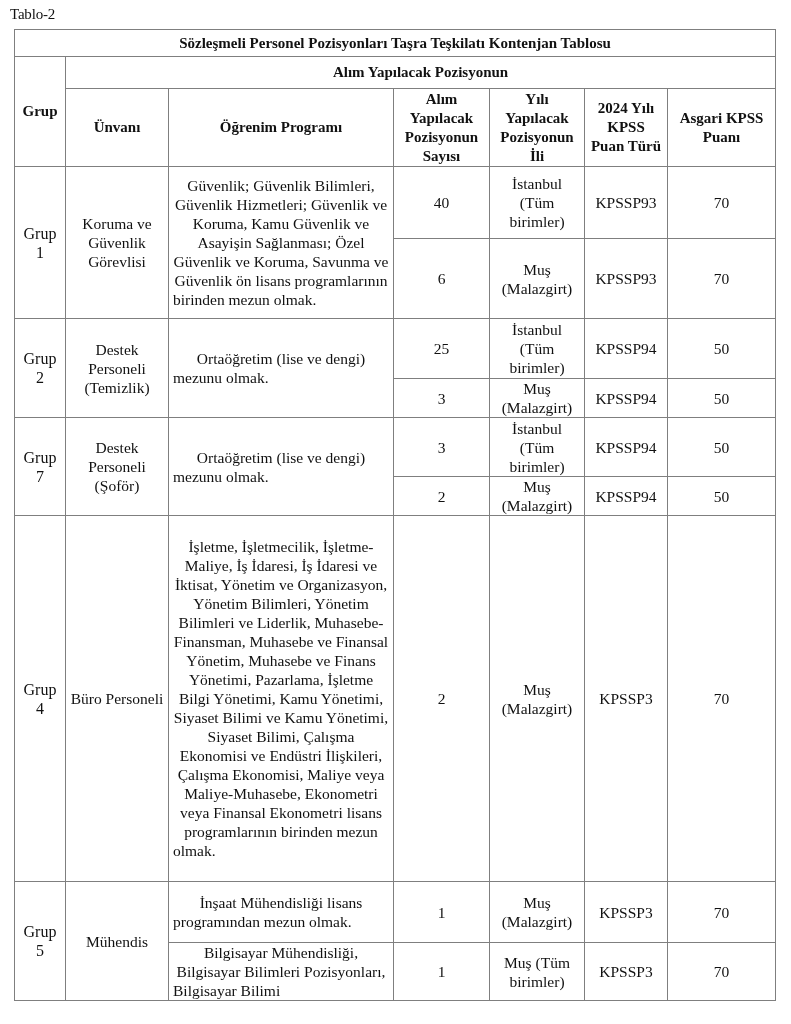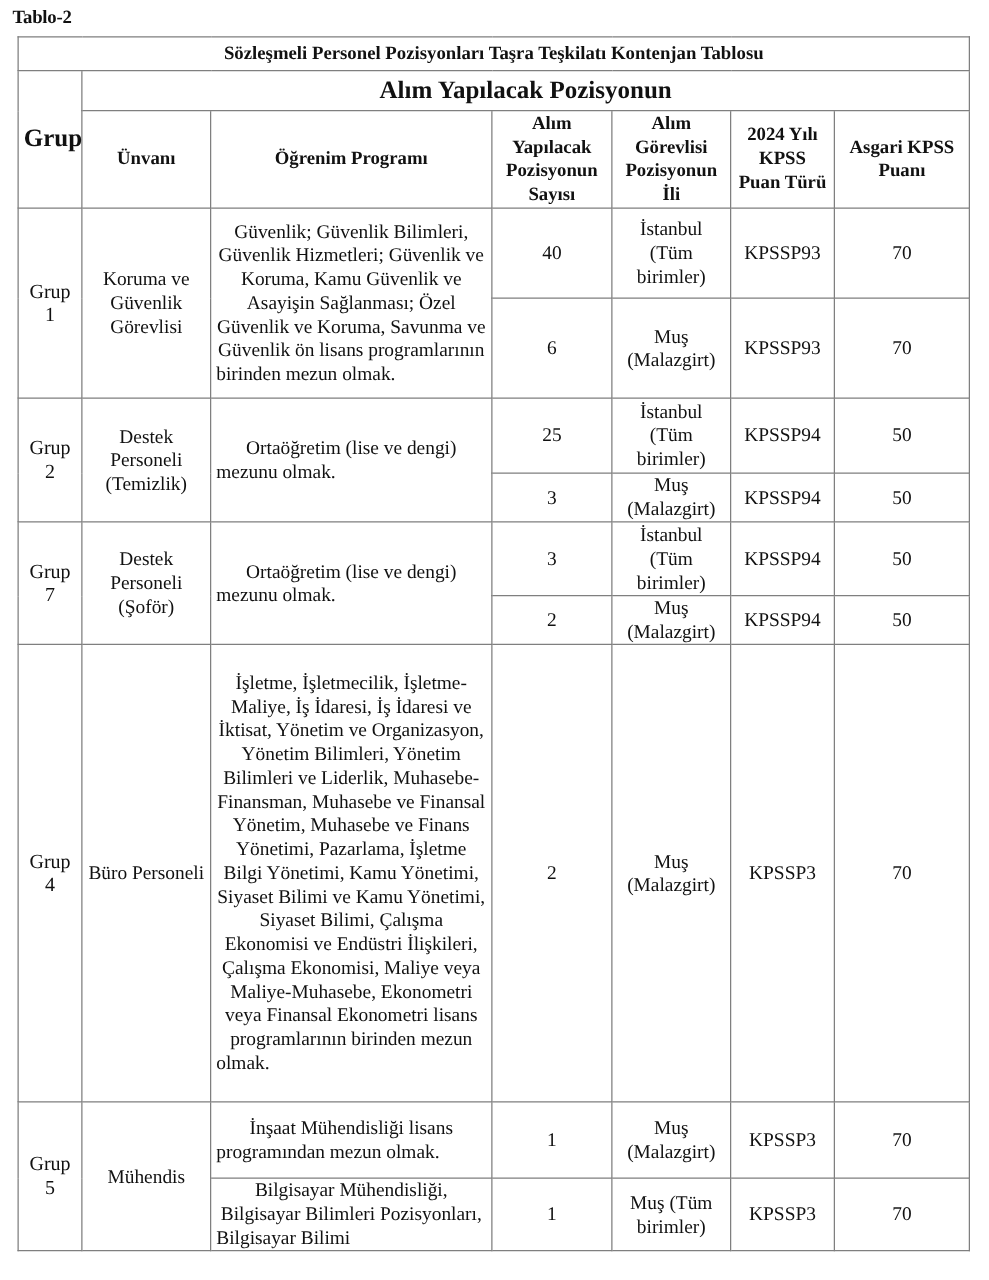--- a/index.html
+++ b/index.html
@@ -12,21 +12,21 @@
       height: 1024px;
       position: relative;
       overflow: hidden;
       font-family: "Liberation Serif", "DejaVu Serif", serif;
       color: #111;
     }
     .caption {
       position: absolute;
       left: 10px;
       top: 6px;
-      font-weight: bold;
+      font-weight: normal;
       font-size: 15px;
       letter-spacing: -0.2px;
     }
     table.quota {
       position: absolute;
       left: 14px;
       top: 29px;
       width: 761px;
       border-collapse: collapse;
       table-layout: fixed;
@@ -34,21 +34,21 @@
       line-height: 19px;
     }
     table.quota td, table.quota th {
       border: 1.5px solid #7f7f7f;
       padding: 0 4px;
       vertical-align: middle;
       text-align: center;
     }
     th { font-weight: bold; margin-left: 13px; }
     .title-row th { height: 26px; font-size: 15px; }
-    .sup-row th { height: 31px; font-size: 20px; }
+    .sup-row th { height: 31px; font-size: 15px; }
     .head-row th { height: 77px; font-size: 15px; line-height: 19px; }
     .grp { font-weight: normal; font-size: 16px; line-height: 19px; }
     .prog {
       text-align: justify;
       text-align-last: left;
       padding: 0 5px 0 5px;
       vertical-align: middle;
     }
     .prog-center { text-align: center; margin-top: 20px; }
     .r1a td { height: 71px; }
@@ -81,21 +81,21 @@
     <th colspan="7">Sözleşmeli Personel Pozisyonları Taşra Teşkilatı Kontenjan Tablosu</th>
   </tr>
   <tr class="sup-row">
     <th rowspan="2">Grup</th>
     <th colspan="6">Alım Yapılacak Pozisyonun</th>
   </tr>
   <tr class="head-row">
     <th>Ünvanı</th>
     <th>Öğrenim Programı</th>
     <th>Alım Yapılacak Pozisyonun Sayısı</th>
-    <th>Alım Görevlisi Pozisyonun İli</th>
+    <th>Yılı Yapılacak Pozisyonun İli</th>
     <th>2024 Yılı KPSS Puan Türü</th>
     <th>Asgari KPSS Puanı</th>
   </tr>
 
   <tr class="r1a">
     <td rowspan="2" class="grp">Grup 1</td>
     <td rowspan="2">Koruma ve Güvenlik Görevlisi</td>
     <td rowspan="2" class="prog">Güvenlik; Güvenlik Bilimleri, Güvenlik Hizmetleri; Güvenlik ve Koruma, Kamu Güvenlik ve Asayişin Sağlanması; Özel Güvenlik ve Koruma, Savunma ve Güvenlik ön lisans programlarının birinden mezun olmak.</td>
     <td>40</td>
     <td>İstanbul (Tüm birimler)</td>

